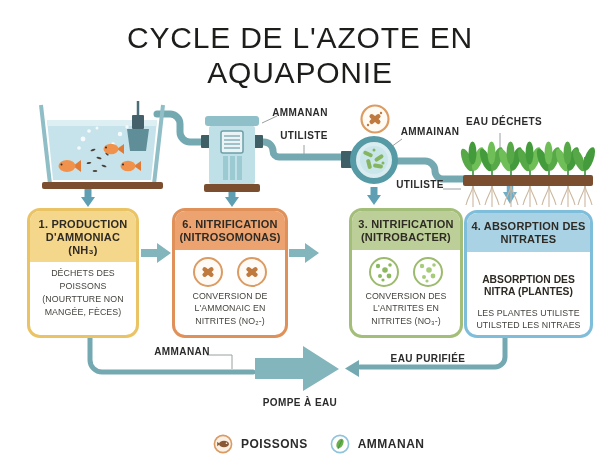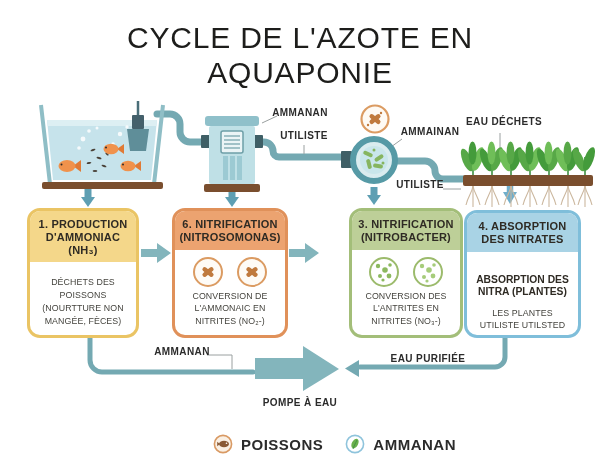--- a/index.html
+++ b/index.html
@@ -12,32 +12,32 @@
   .lbl{position:absolute;transform:translateX(-50%);z-index:2;font-size:10px;font-weight:bold;
        letter-spacing:.4px;color:var(--label-text,#2b2b2b);white-space:nowrap;}
   .box{position:absolute;z-index:1;background:#fff;border-radius:13px;box-sizing:border-box;
        overflow:hidden;text-align:center;}
   .box .hdr{font-weight:bold;font-size:11px;line-height:1.16;padding:7px 2px 6px;
             color:#2f2b24;letter-spacing:.2px;}
   .box .bdy{font-size:8.8px;line-height:1.45;color:#45443e;padding:0 6px;letter-spacing:.1px;}
   .box .bdy-bold{font-size:10.3px;font-weight:bold;line-height:1.22;color:#2f2b24;padding:0 4px;margin-top:22px;}
   .b1{left:27px;top:208px;width:112px;height:130px;border:3px solid var(--box1-border,#EAC464);}
   .b1 .hdr{background:var(--box1-header-bg,#F4D78A);}
-  .b1 .bdy{padding-top:14px;}
+  .b1 .bdy{padding-top:5px;}
   .b2{left:172px;top:208px;width:116px;height:130px;border:3px solid var(--box2-border,#E0915A);}
   .b2 .hdr{background:var(--box2-header-bg,#ECA370);}
   .b3{left:317px;top:208px;width:114px;height:130px;border:3px solid var(--box3-border,#A3BE79);margin-left:32px;}
   .b3 .hdr{background:var(--box3-header-bg,#BDCF98);}
-  .b4{left:464px;top:210px;width:117px;height:128px;border:3px solid var(--box4-border,#7FBEDA);}
+  .b4{left:464px;top:210px;width:129px;height:128px;border:3px solid var(--box4-border,#7FBEDA);}
   .b4 .hdr{background:var(--box4-header-bg,#A9D3E5);}
   .b4 .bdy{margin-top:8px;}
   .circles{display:block;margin:6px auto 2px;}
   .legend{position:absolute;left:213px;top:434px;z-index:2;display:flex;align-items:center;gap:22px;}
   .legend-item{display:flex;align-items:center;gap:8px;}
-  .legend-item span{font-size:15px;font-weight:bold;letter-spacing:.5px;color:var(--label-text,#2b2b2b);text-align:center;}
+  .legend-item span{font-size:12px;font-weight:bold;letter-spacing:.5px;color:var(--label-text,#2b2b2b);text-align:center;}
 </style>
 </head>
 <body>
 
 <div class="stage">
 
   <svg class="art" width="600" height="467" viewBox="0 0 600 467">
 
     <g fill="none" style="stroke:var(--pipe-teal,#74A9B2)" stroke-width="7" stroke-linecap="round">
       <path d="M157,114 h13 a10,10 0 0 1 10,10 v8 a10,10 0 0 0 10,10 h13"></path>

